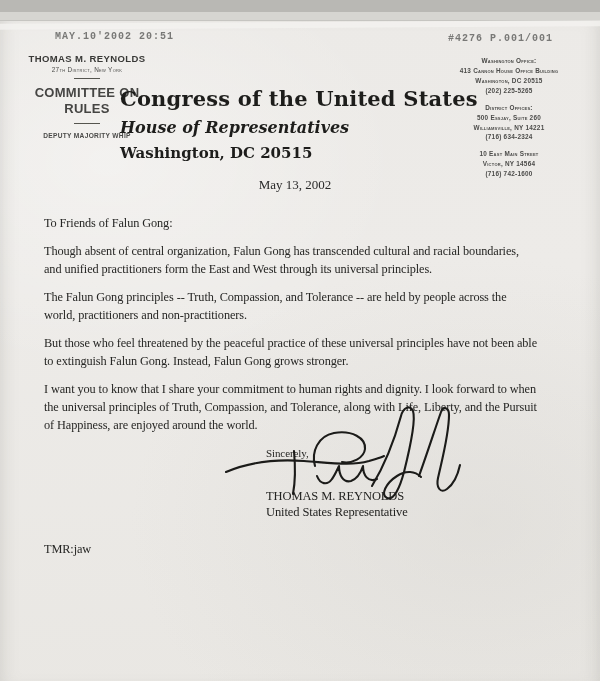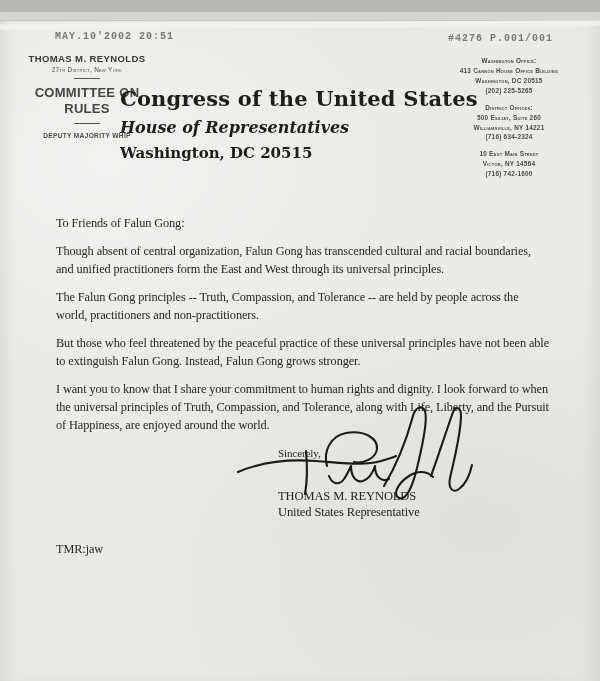--- a/index.html
+++ b/index.html
@@ -68,21 +68,21 @@
   .lh-group { margin-bottom: 7px; }
   .lh-label { color: #454543; }
 
   .date-line {
     position: absolute; top: 165px; left: 0; width: 590px;
     text-align: center; font-size: 13px;
   }
 
   
   .letter-body {
-    position: absolute; top: 202px; left: 56px; width: 494px;
+    position: absolute; top: 202px; left: 44px; width: 494px;
     font-size: 12.3px; line-height: 18px; letter-spacing: -0.1px;
     color: #262624;
   }
   .letter-body p { margin: 0 0 10px 0; }
   .salutation { margin-bottom: 11px; }
 
   .closing { position: relative; margin-left: 222px; margin-top: 4px; }
   .valediction { font-size: 11px; }
   .signature-svg {
     position: absolute; left: -52px; top: -40px; width: 252px; height: 118px;
@@ -130,20 +130,21 @@
       <div>Williamsville, NY 14221</div>
       <div>(716) 634-2324</div>
     </div>
     <div class="lh-group">
       <div>10 East Main Street</div>
       <div>Victor, NY 14564</div>
       <div>(716) 742-1600</div>
     </div>
   </div>
 
+  <div class="date-line">May 13, 2002</div>
 
   <div class="letter-body">
     <p class="salutation">To Friends of Falun Gong:</p>
     <p>Though absent of central organization, Falun Gong has transcended cultural and racial boundaries, and unified practitioners form the East and West through its universal principles.</p>
     <p>The Falun Gong principles -- Truth, Compassion, and Tolerance -- are held by people across the world, practitioners and non-practitioners.</p>
     <p>But those who feel threatened by the peaceful practice of these universal principles have not been able to extinguish Falun Gong.  Instead, Falun Gong grows stronger.</p>
     <p>I want you to know that I share your commitment to human rights and dignity.  I look forward to when the universal principles of Truth, Compassion, and Tolerance, along with Life, Liberty, and the Pursuit of Happiness, are enjoyed around the world.</p>
 
     <div class="closing">
       <div class="valediction">Sincerely,</div>

